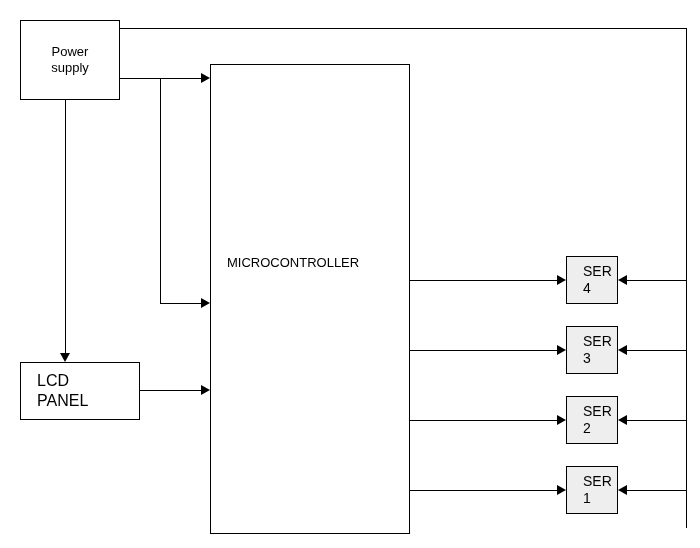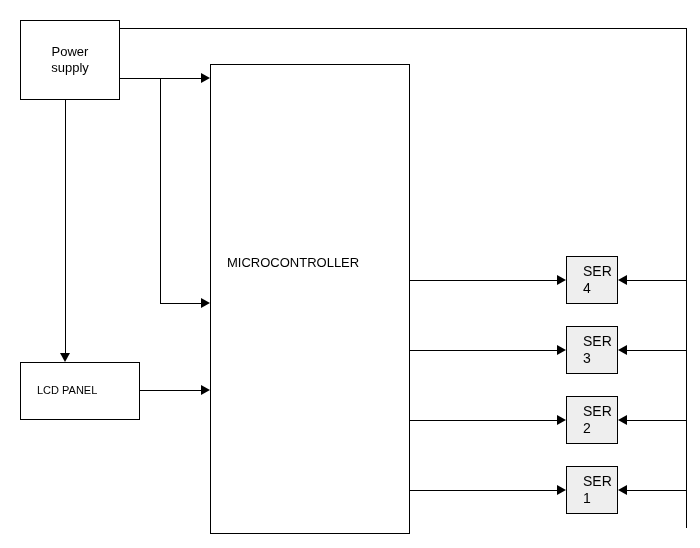--- a/index.html
+++ b/index.html
@@ -33,21 +33,21 @@
     height: 80px;
     text-align: center;
     justify-content: center;
   }
   .lcd {
     left: 20px;
     top: 362px;
     width: 120px;
     height: 58px;
     justify-content: center;
-    font-size: 11px;
+    font-size: 16px;
   }
   .mcu {
     left: 210px;
     top: 64px;
     width: 200px;
     height: 470px;
     padding-top: 190px;
     font-size: 13px;
     gap: 32px;
   }

